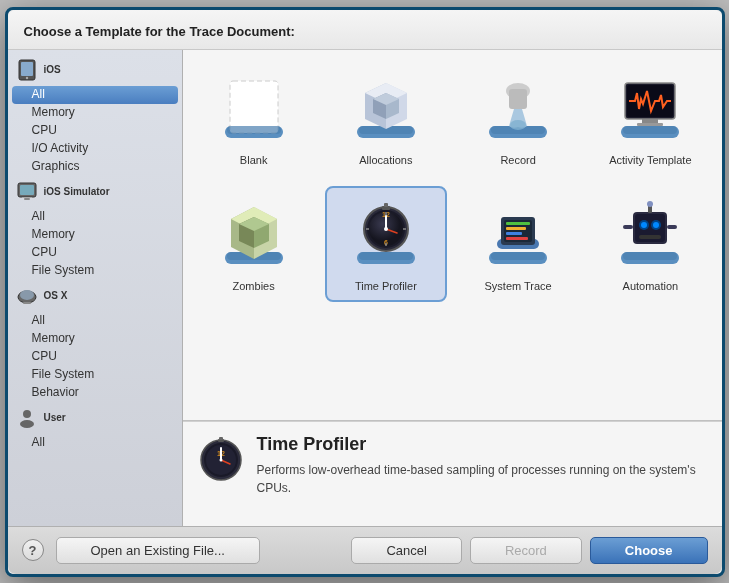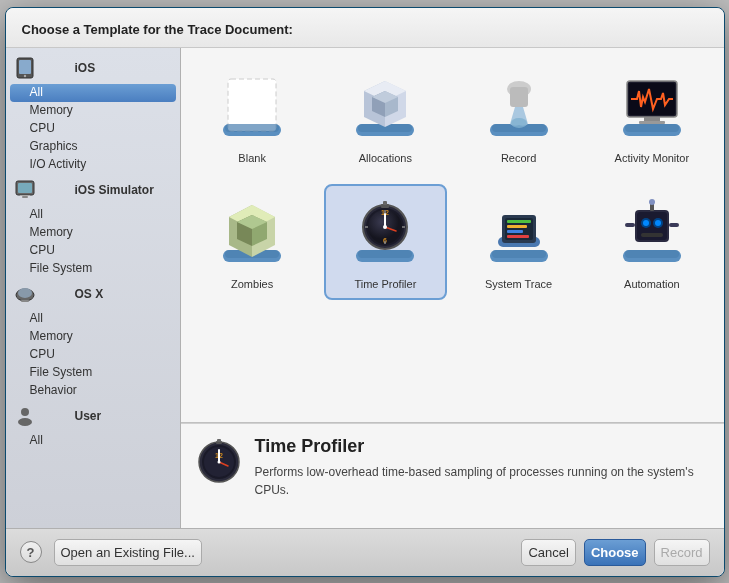--- a/index.html
+++ b/index.html
@@ -15,21 +15,21 @@
       overflow: hidden;
     }
     .dialog {
       width: 720px;
       height: 570px;
       background: #ececec;
       border-radius: 8px;
       box-shadow: 0 10px 40px rgba(0,0,0,0.5);
       display: flex;
       flex-direction: column;
-      border: 1px solid #0c4a6e;
+      border: 3px solid #0c4a6e;
     }
     .dialog-title {
       padding: 14px 16px 10px;
       font-size: 13px;
       font-weight: bold;
       color: #222;
       border-bottom: 1px solid #c8c8c8;
       background: linear-gradient(to bottom, #f5f5f5, #e8e8e8);
       border-radius: 8px 8px 0 0;
     }
@@ -42,25 +42,24 @@
       width: 175px;
       background: linear-gradient(to bottom, #dce0e8, #cdd0d8);
       border-right: 1px solid #b0b0b0;
       overflow-y: auto;
       padding: 4px 0;
     }
     .sidebar-section-header {
       display: flex;
       align-items: center;
       padding: 5px 8px;
-      font-size: 12px;
+      font-size: 10px;
       font-weight: bold;
       color: #333;
       cursor: pointer;
-      gap: 33px;
     }
     .sidebar-section-header .section-icon {
       width: 22px;
       height: 22px;
       margin-right: 6px;
       display: flex;
       align-items: center;
       justify-content: center;
       font-size: 16px;
     }
@@ -171,21 +170,21 @@
       font-weight: bold;
       color: #555;
       cursor: pointer;
       background: linear-gradient(to bottom, #f0f0f0, #dcdcdc);
     }
     .footer-open {
       margin-left: 4px;
     }
     .footer-spacer { flex: 1; }
     .btn {
-      padding: 5px 6px;
+      padding: 5px 34px;
       font-size: 13px;
       border-radius: 5px;
       cursor: pointer;
       border: 1px solid #aaa;
       background: linear-gradient(to bottom, #f5f5f5, #e0e0e0);
       color: #333;
     }
     .btn-primary {
       background: linear-gradient(to bottom, #6b9ed4, #3a72b8);
       color: white;
@@ -212,22 +211,22 @@
             <rect x="3" y="1" width="16" height="20" rx="2" fill="#555" stroke="#333" stroke-width="1"></rect>
             <rect x="5" y="3" width="12" height="14" rx="1" fill="#8ac"></rect>
             <circle cx="11" cy="19" r="1.2" fill="#aaa"></circle>
           </svg>
         </span>
         <span>iOS</span>
       </div>
       <div class="sidebar-item active">All</div>
       <div class="sidebar-item">Memory</div>
       <div class="sidebar-item">CPU</div>
+      <div class="sidebar-item">I/O Activity</div>
       <div class="sidebar-item">Graphics</div>
-      <div class="sidebar-item">I/O Activity</div>
 
       <div class="sidebar-section-header">
         <span class="section-icon">
           <svg width="22" height="22" viewBox="0 0 22 22">
             <rect x="2" y="2" width="18" height="14" rx="2" fill="#666" stroke="#333" stroke-width="1"></rect>
             <rect x="4" y="4" width="14" height="10" rx="1" fill="#7ab"></rect>
             <rect x="8" y="17" width="6" height="2" rx="1" fill="#888"></rect>
             <rect x="6" y="16" width="10" height="1" fill="#aaa"></rect>
           </svg>
         </span>
@@ -322,21 +321,21 @@
 
                 <rect x="14" y="12" width="50" height="36" rx="3" fill="#1a1a2a" stroke="#888" stroke-width="1.5"></rect>
                 <rect x="16" y="14" width="46" height="32" rx="2" fill="#0a0a18"></rect>
 
                 <polyline points="18,30 24,30 26,22 28,38 30,28 32,33 36,20 40,40 44,30 48,30 50,24 52,36 56,30 60,30" fill="none" stroke="#ff6020" stroke-width="2"></polyline>
 
                 <rect x="31" y="48" width="16" height="4" fill="#888"></rect>
                 <rect x="26" y="52" width="26" height="3" rx="1" fill="#999"></rect>
               </svg>
             </div>
-            <span class="template-label">Activity Monitor</span>
+            <span class="template-label">Activity Template</span>
           </div>
 
           <div class="template-item">
             <div class="template-icon">
               <svg width="78" height="78" viewBox="0 0 78 78">
                 <rect x="10" y="55" width="58" height="12" rx="6" fill="#5a8fc0"></rect>
                 <rect x="12" y="55" width="54" height="8" rx="4" fill="#4a7faf" opacity="0.7"></rect>
 
                 <polygon points="39,10 62,22 62,50 39,62" fill="#c8d4a8"></polygon>
                 <polygon points="39,10 16,22 16,50 39,62" fill="#a8b888"></polygon>
@@ -457,16 +456,16 @@
     </div>
   </div>
 
   <div class="dialog-footer">
     <div class="footer-help">
       <span>?</span>
     </div>
     <button class="btn footer-open">Open an Existing File...</button>
     <div class="footer-spacer"></div>
     <button class="btn">Cancel</button>
+    <button class="btn btn-disabled" disabled="">Record</button>
     <button class="btn btn-primary">Choose</button>
-    <button class="btn btn-disabled" disabled="">Record</button>
   </div>
 </div>
 
 </body></html>

